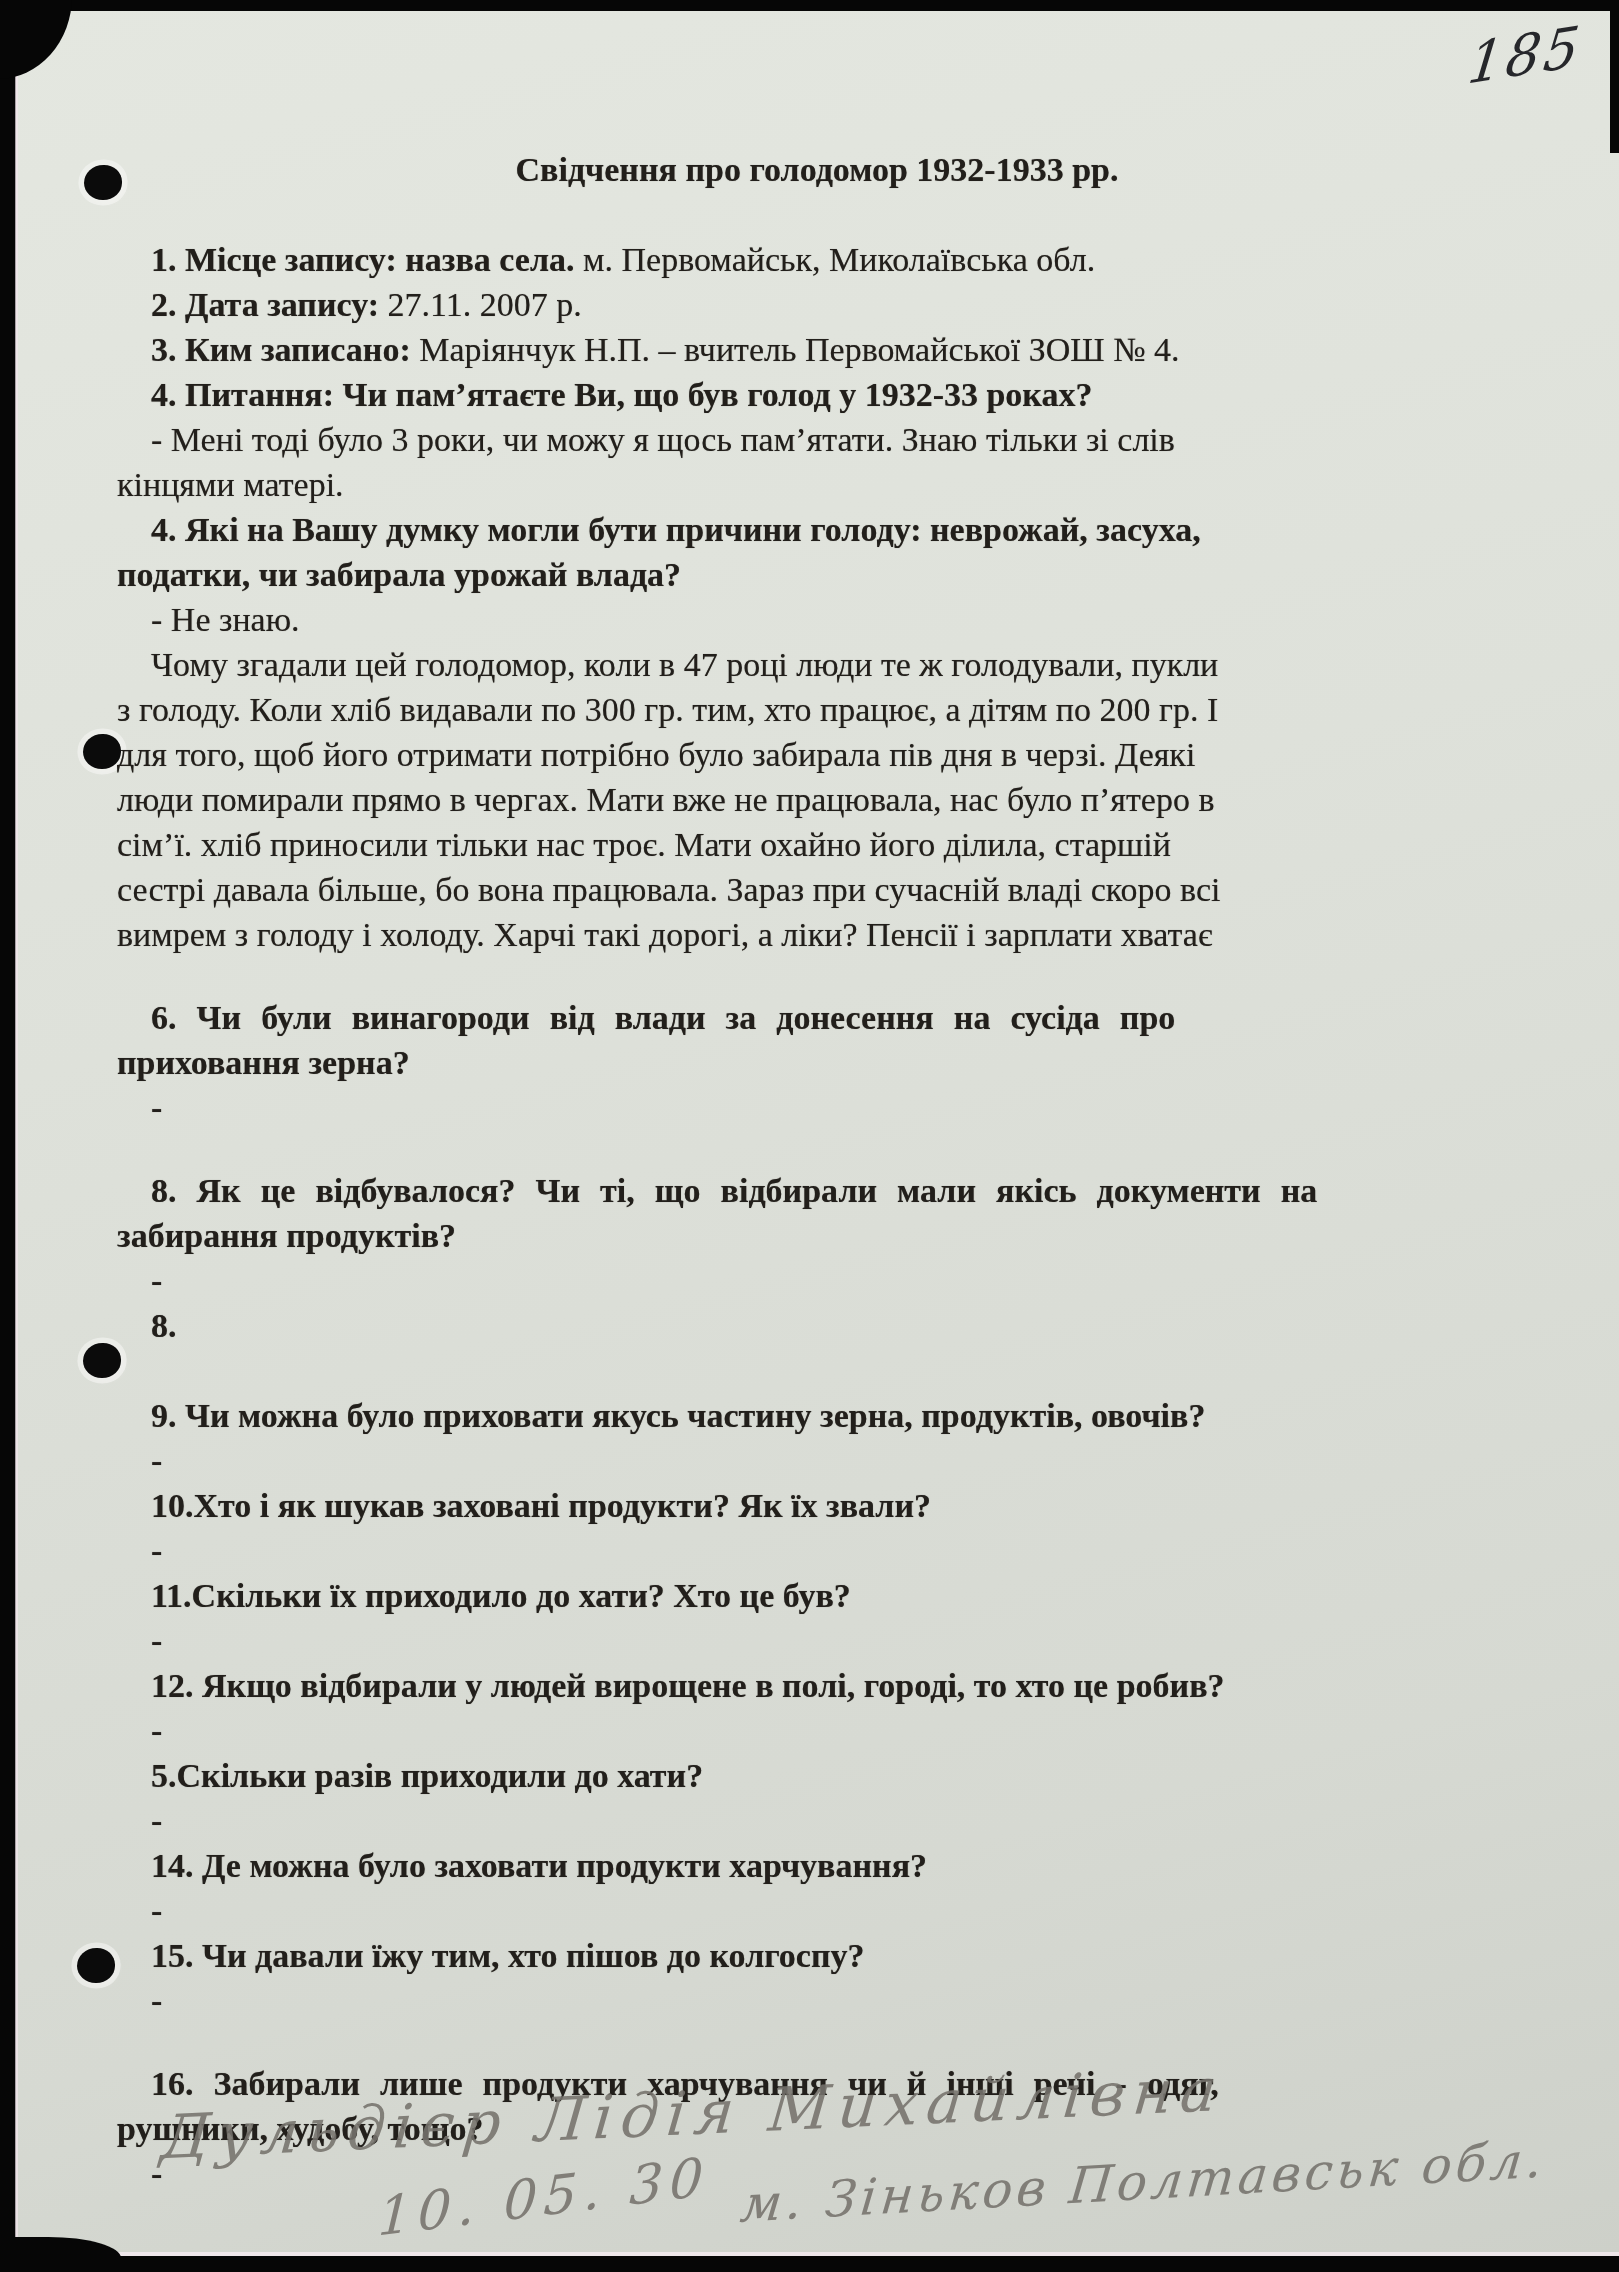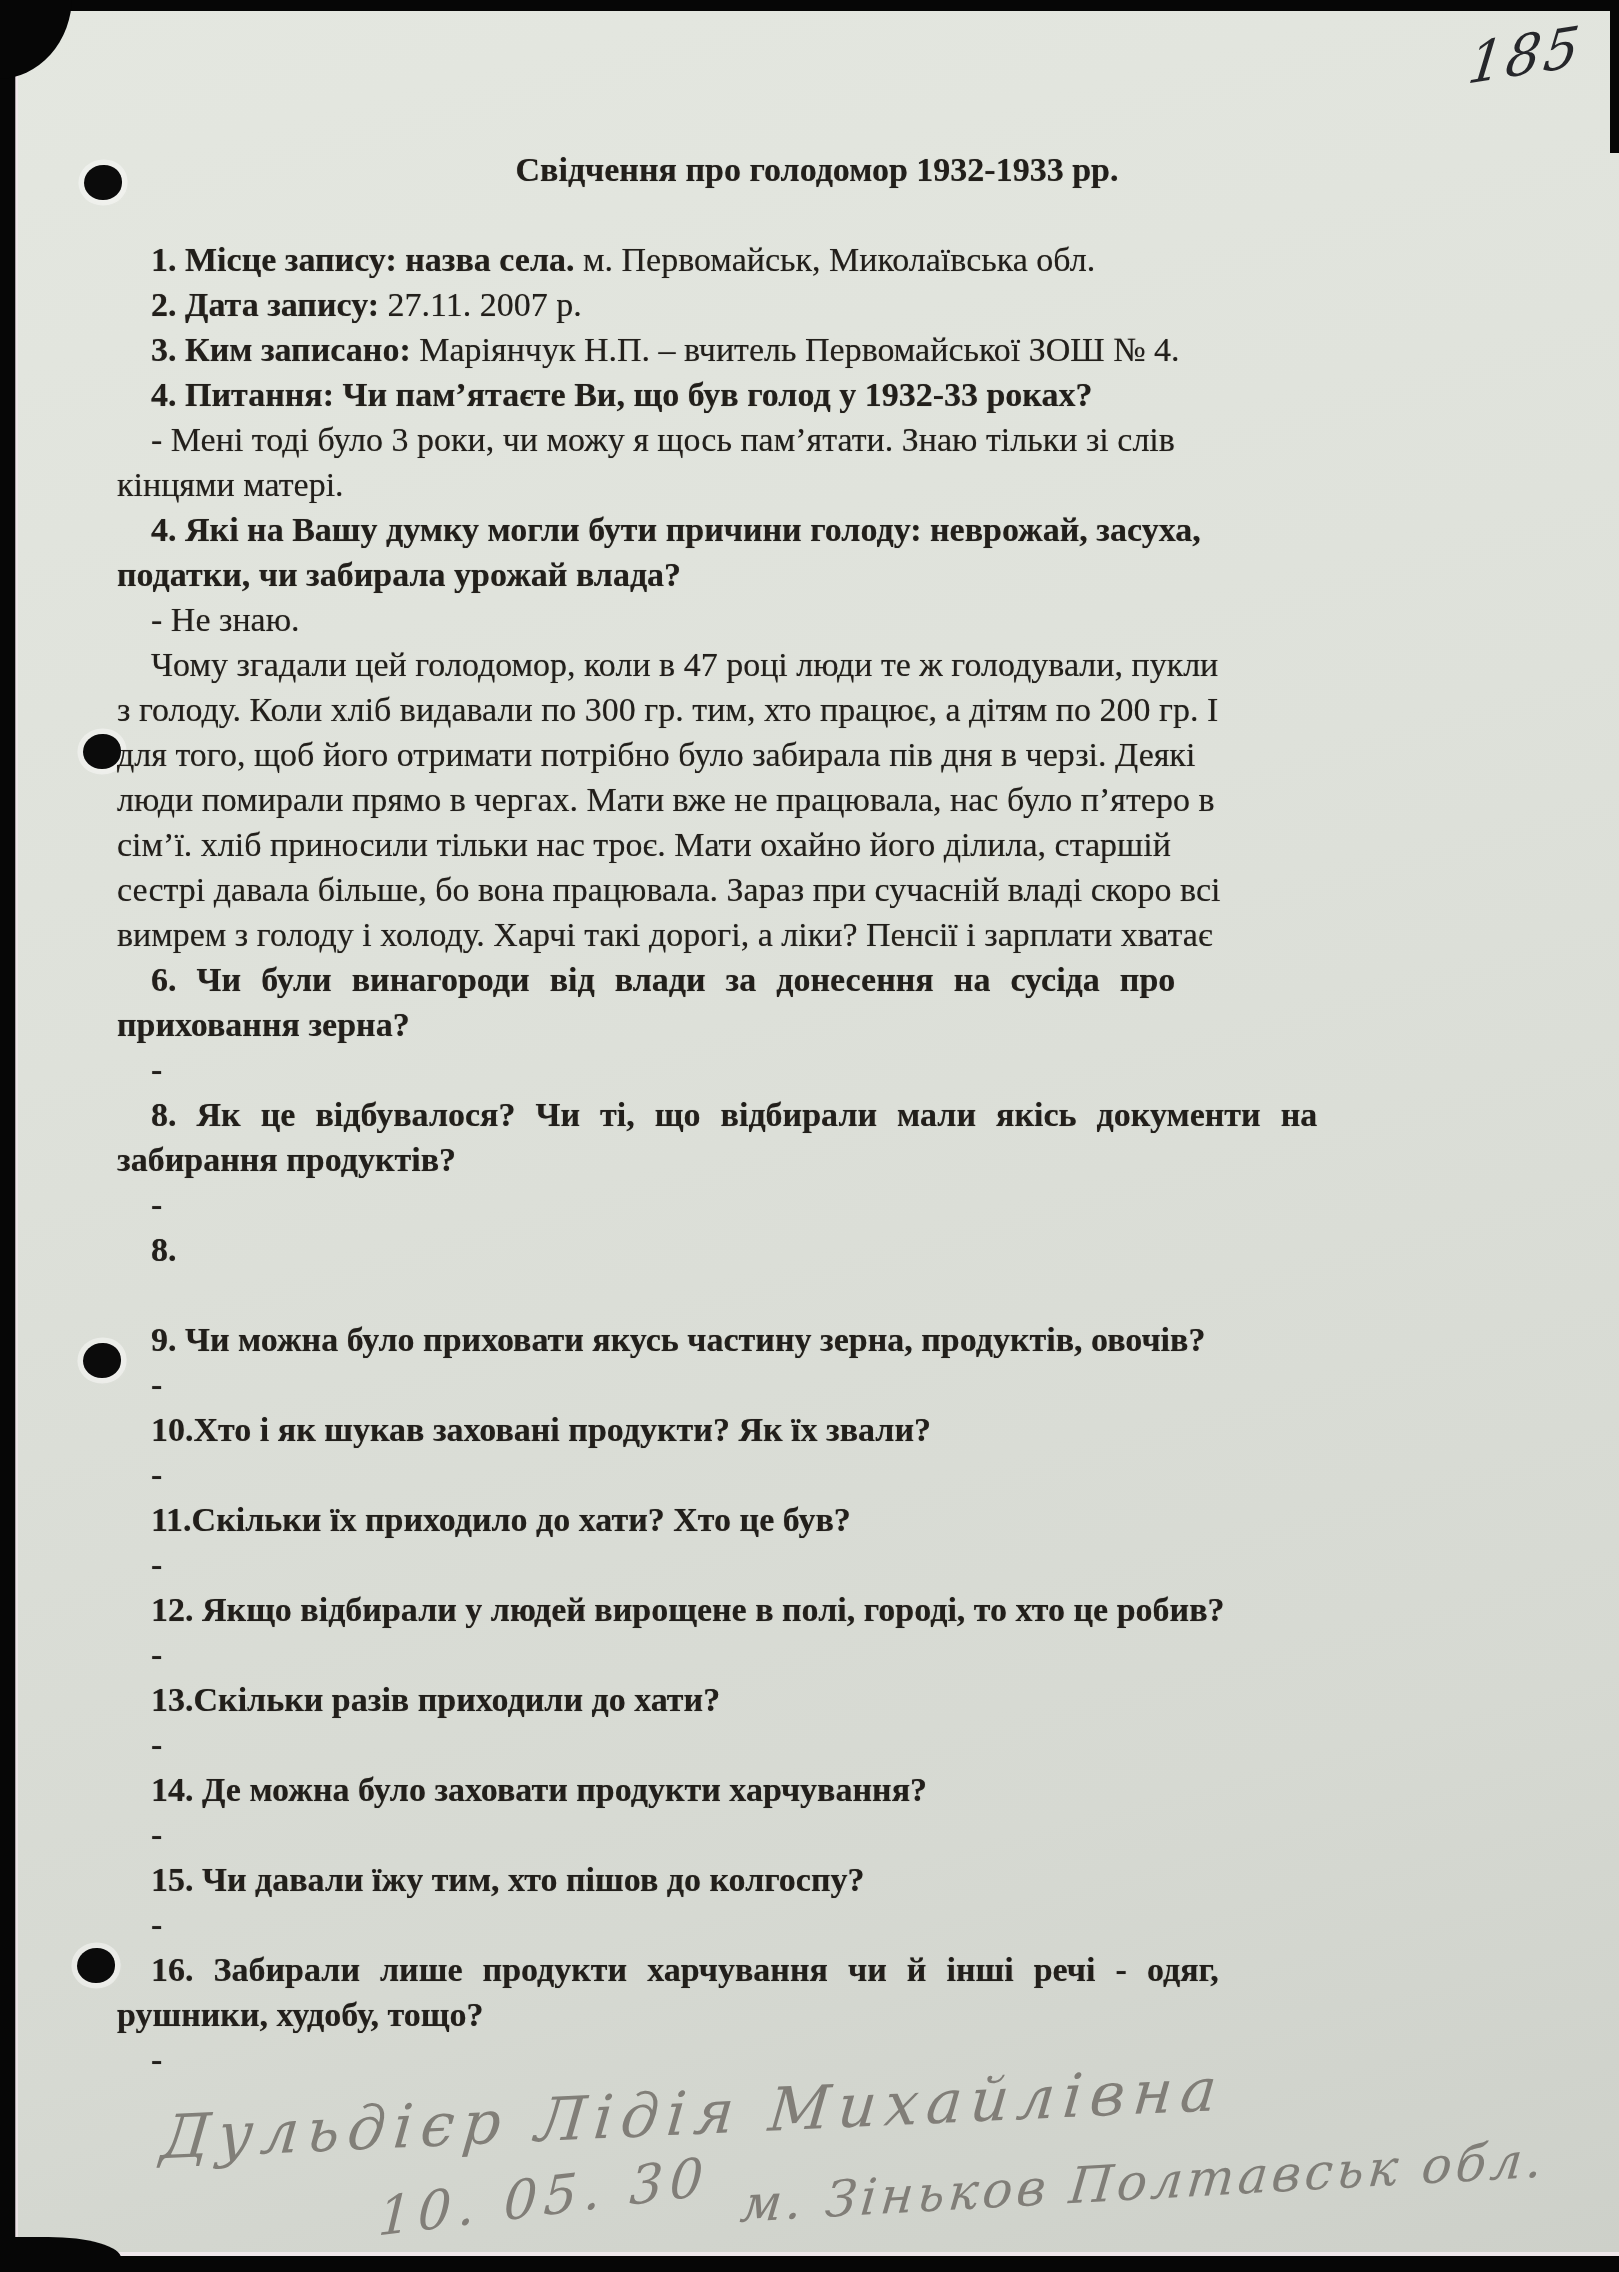--- a/index.html
+++ b/index.html
@@ -18,21 +18,21 @@
   .corner-bl{position:absolute;left:0;top:2237px;width:121px;height:35px;background:#060606;
              border-radius:0 60% 0 0;}
   .hole{position:absolute;width:38px;height:35px;background:#0b0b0b;border-radius:52% 48% 50% 50%;
         box-shadow:0 0 0 5.6px rgba(248,248,246,.55), 2.4px 2.4px 6.4px rgba(252,248,250,.35);}
   .content{position:absolute;left:117px;top:147px;width:1400px;color:#221f1b;
            font-size:34px;line-height:45px;
            text-shadow:0 0 0.8px rgba(40,36,30,.55);}
   .line{height:45px;white-space:nowrap;}
   .line.center{text-align:center;}
   .line.indent{padding-left:34px;}
-  .line.wide{word-spacing:.34em;}
+  .line.wide{word-spacing:.34em;margin-top:38px;}
   .b{font-weight:700;}
   .hand{position:absolute;color:#76736d;font-family:"DejaVu Serif", serif;font-style:italic;
         white-space:nowrap;opacity:.88;}
   .hand-name{left:161px;top:2078px;font-size:60px;letter-spacing:8px;transform:rotate(-2.6deg) skewX(-8deg);}
   .hand-date{left:377px;top:2166px;font-size:53px;letter-spacing:6.4px;transform:rotate(-7deg) skewX(-10deg);}
   .hand-place{left:740px;top:2153px;font-size:50px;letter-spacing:4px;transform:rotate(-3.2deg) skewX(-9deg);}
   .page-num{position:absolute;left:1468px;top:22.6px;color:#17171c;font-family:"DejaVu Serif", serif;
             font-style:italic;font-size:55px;letter-spacing:3.2px;transform:rotate(-9deg) skewX(-16deg);
             opacity:.92;}
 </style>
@@ -87,21 +87,21 @@
       <div class="line indent"><span class="b">8.</span></div>
       <div class="line indent"></div>
       <div class="line indent"><span class="b">9. Чи можна було приховати якусь частину зерна, продуктів, овочів?</span></div>
       <div class="line indent"><span class="b">-</span></div>
       <div class="line indent"><span class="b">10.Хто і як шукав заховані продукти? Як їх звали?</span></div>
       <div class="line indent"><span class="b">-</span></div>
       <div class="line indent"><span class="b">11.Скільки їх приходило до хати? Хто це був?</span></div>
       <div class="line indent"><span class="b">-</span></div>
       <div class="line indent"><span class="b">12. Якщо відбирали у людей вирощене в полі, городі, то хто це робив?</span></div>
       <div class="line indent"><span class="b">-</span></div>
-      <div class="line indent"><span class="b">13.Скільки разів приходили до хати?</span></div>
+      <div class="line indent"><span class="b">5.Скільки разів приходили до хати?</span></div>
       <div class="line indent"><span class="b">-</span></div>
       <div class="line indent"><span class="b">14. Де можна було заховати продукти харчування?</span></div>
       <div class="line indent"><span class="b">-</span></div>
       <div class="line indent"><span class="b">15. Чи давали їжу тим, хто пішов до колгоспу?</span></div>
       <div class="line indent"><span class="b">-</span></div>
       <div class="line indent wide"><span class="b">16.  Забирали  лише  продукти  харчування  чи  й  інші  речі  -  одяг,</span></div>
       <div class="line"><span class="b">рушники, худобу, тощо?</span></div>
       <div class="line indent"><span class="b">-</span></div>
     </div>
 

